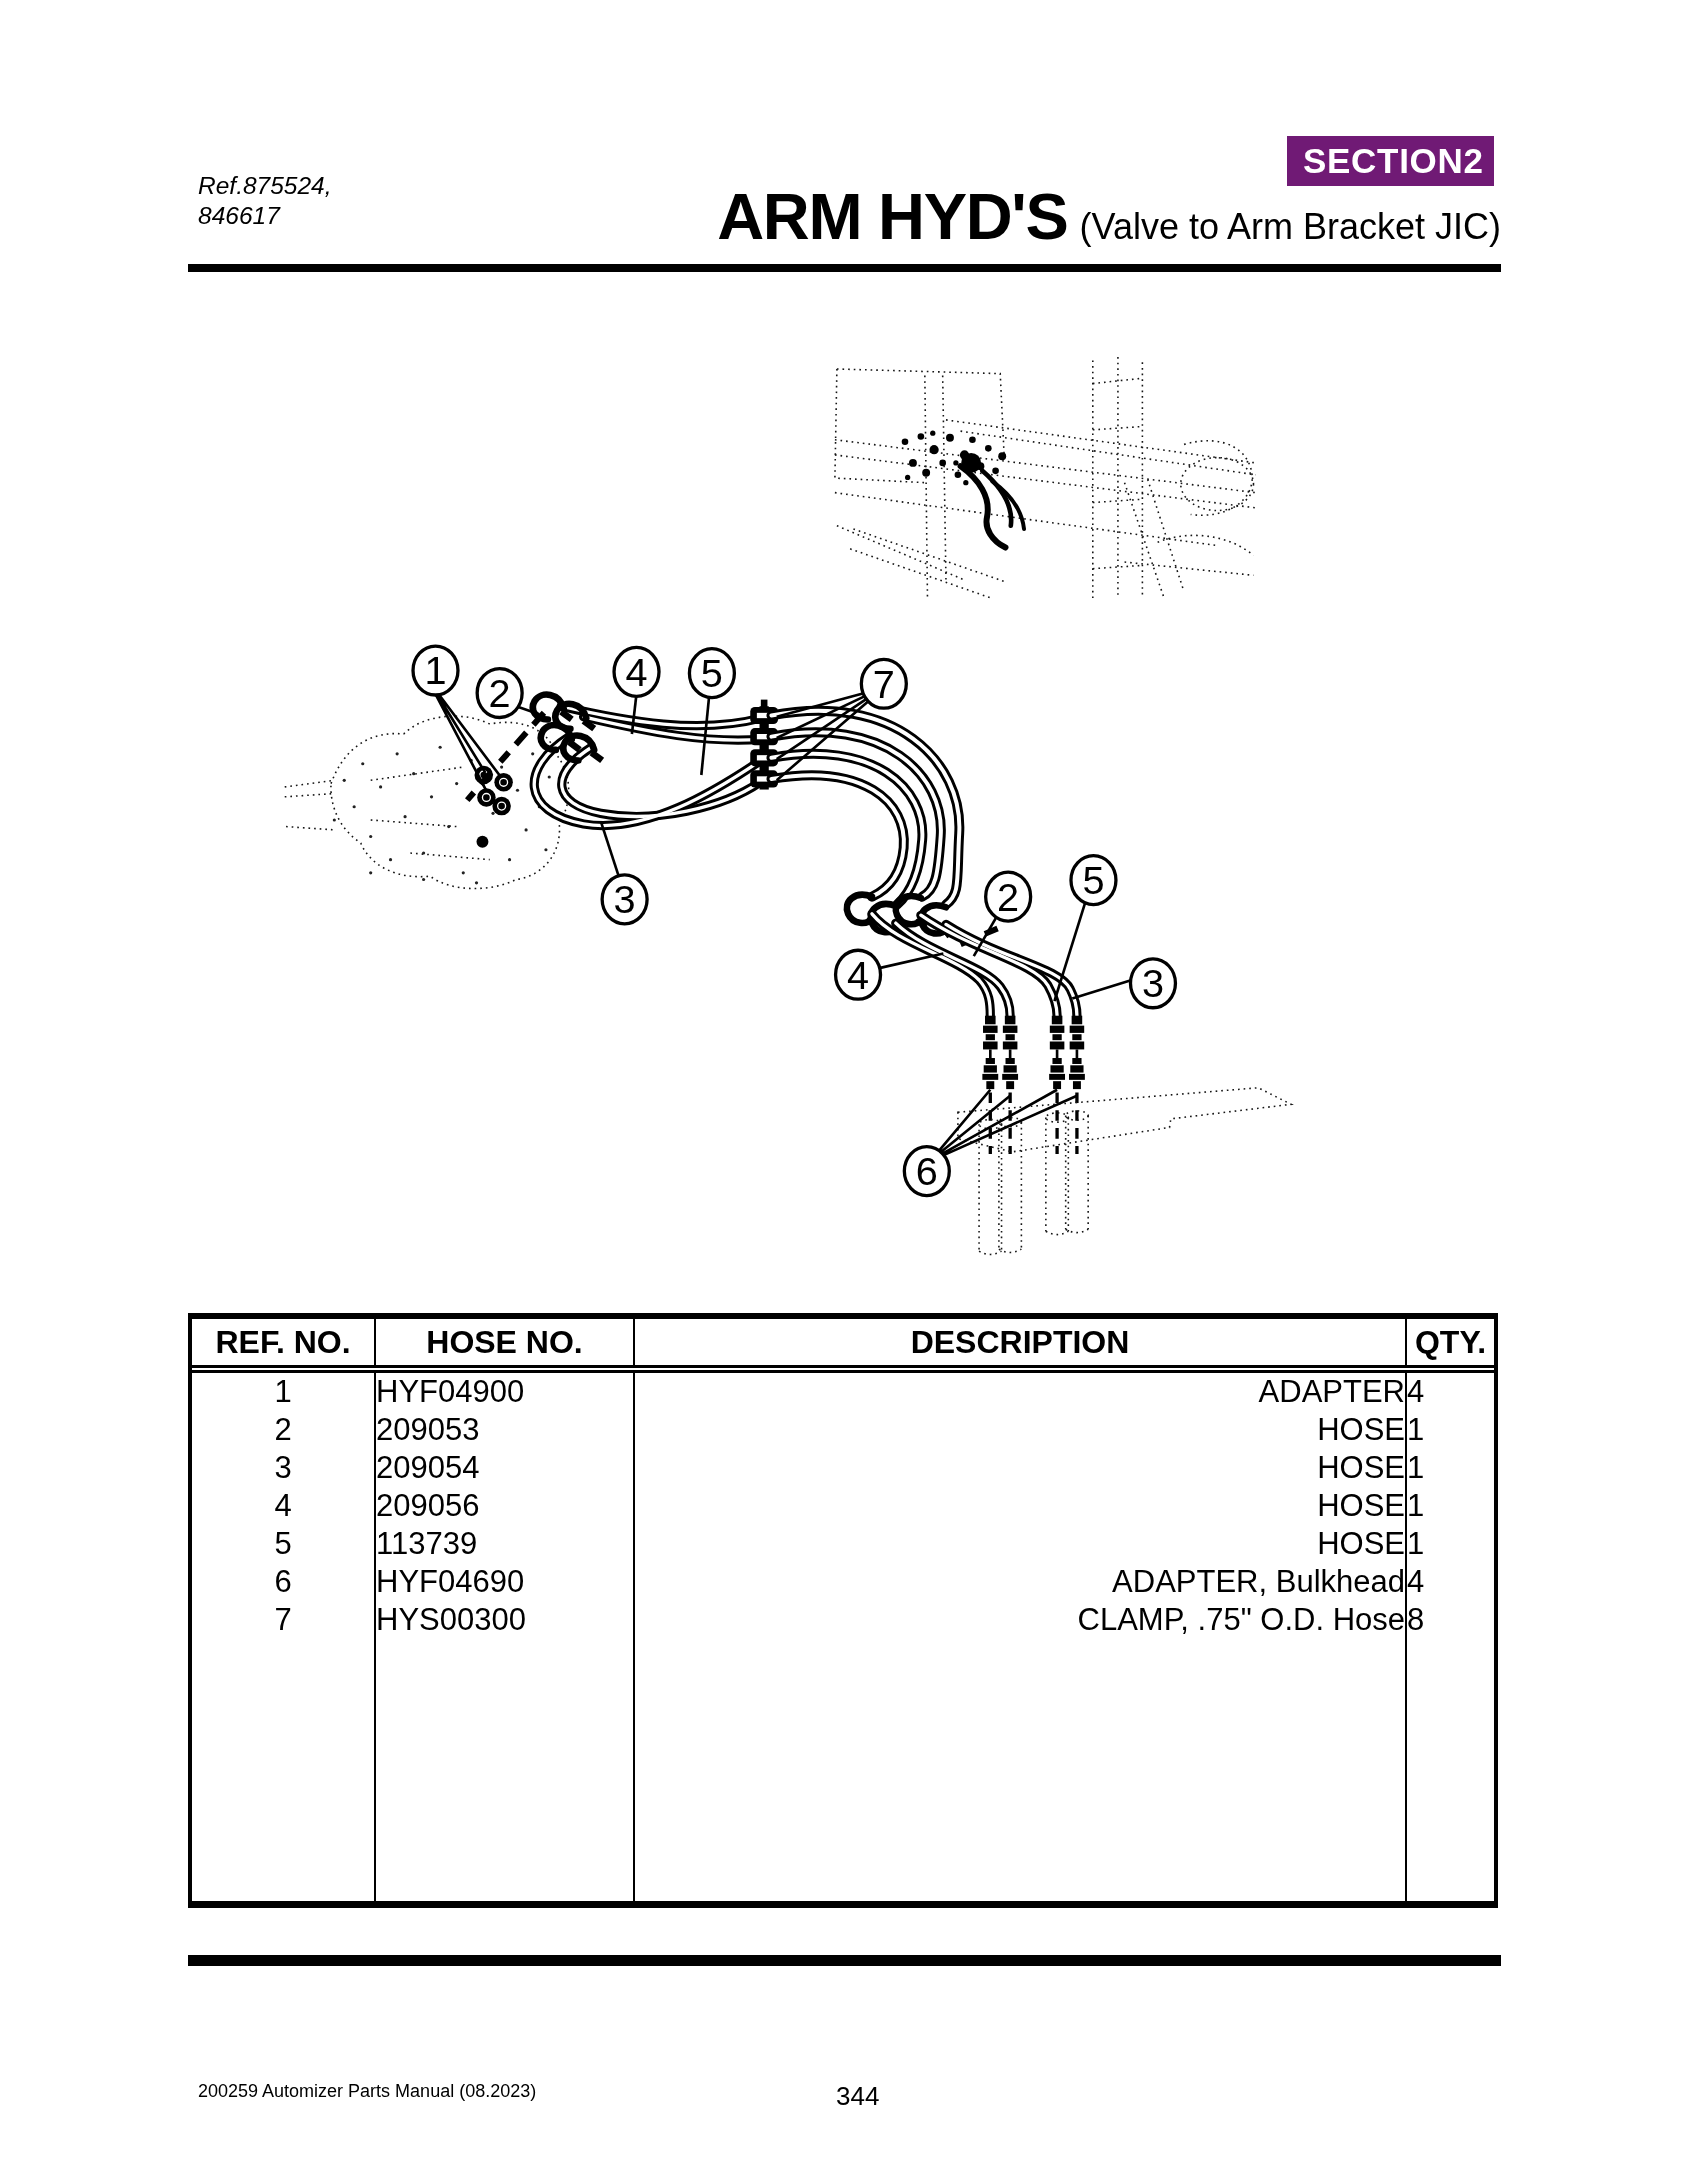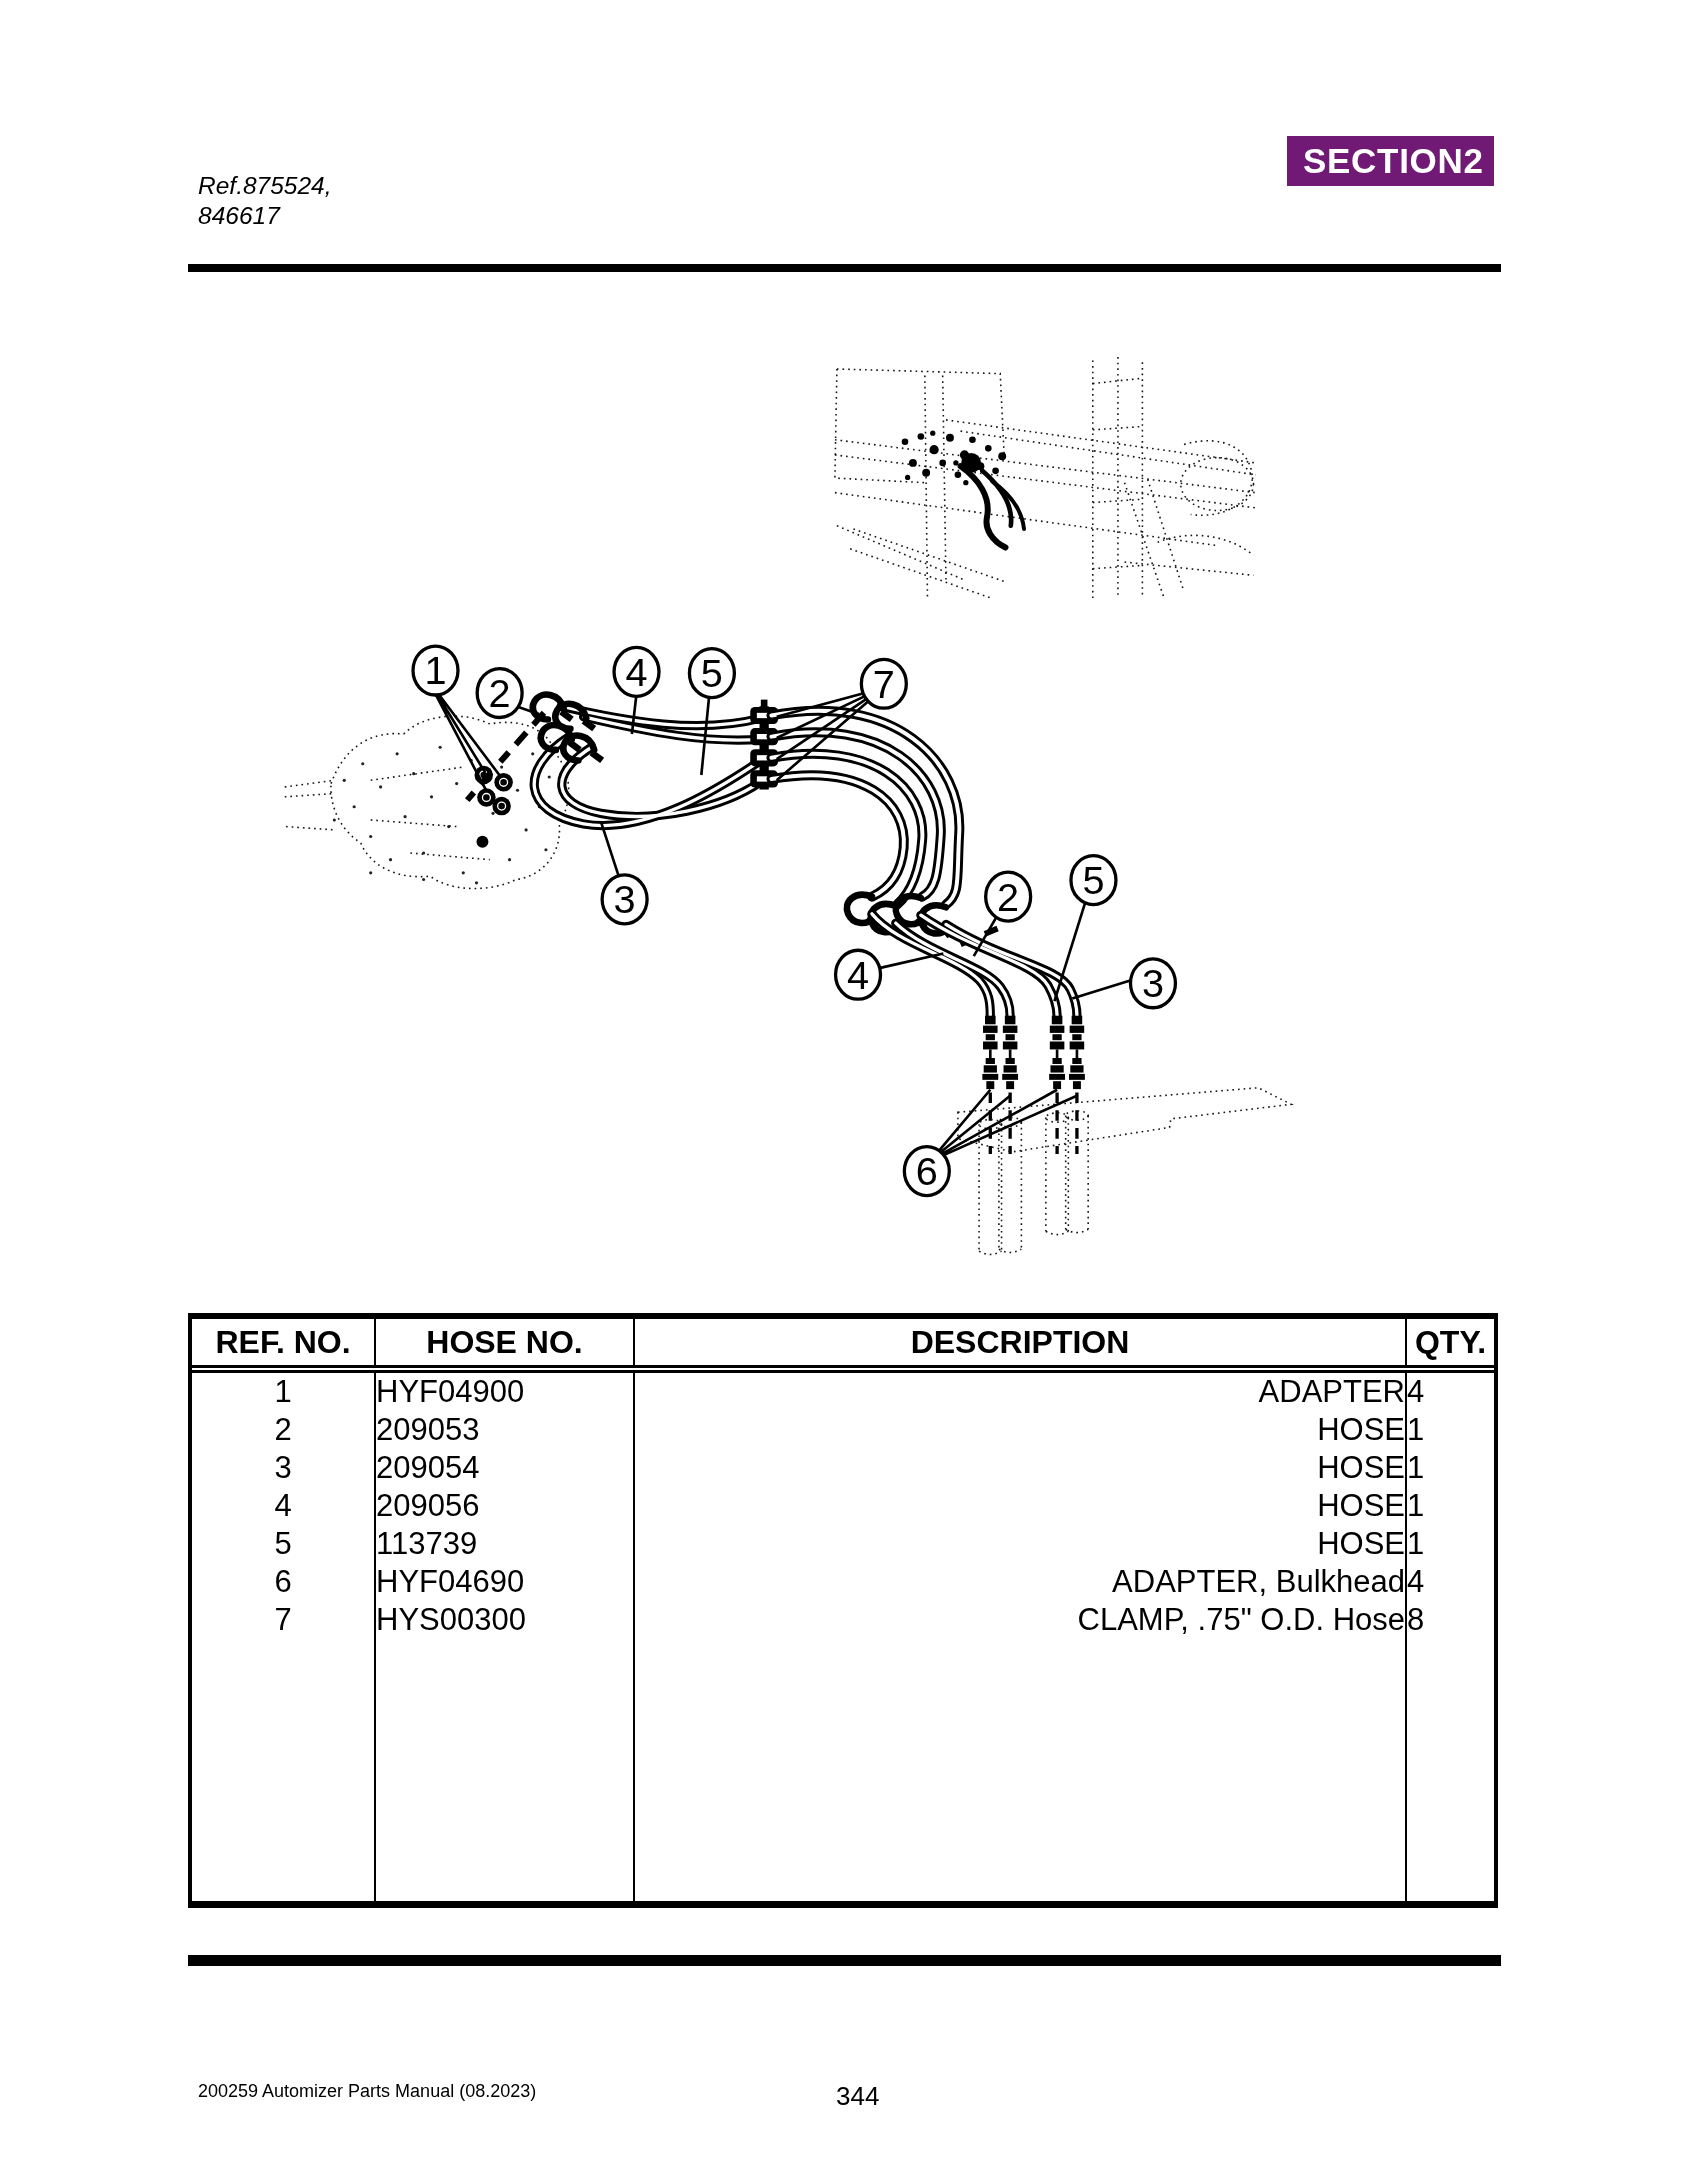--- a/index.html
+++ b/index.html
@@ -60,20 +60,22 @@
   <div>Ref.875524,</div>
   <div>846617</div>
 </div>
 
 <div class="section-box">
   <span>SECTION</span>
   <span>2</span>
 </div>
 
 <div class="title-row">
+  <span class="title-main">ARM HYD'S</span>
+  <span class="title-sub">(Valve to Arm Bracket JIC)</span>
 </div>
 
 <div class="rule-top"></div>
 
 <svg class="diagram-svg" width="1687" height="1306" viewBox="0 0 2550 1975" xmlns="http://www.w3.org/2000/svg">
 
   <g>
     <path class="dot" d="M1265,558 L1512,565 L1518,690 M1265,558 L1262,723 L1400,730"></path>
     <path class="dot" d="M1398,568 L1402,905 M1425,568 L1430,880"></path>
     <path class="dot" d="M1262,665 L1898,745 M1262,688 L1898,768 M1430,635 L1898,700 M1452,652 L1898,718"></path>

